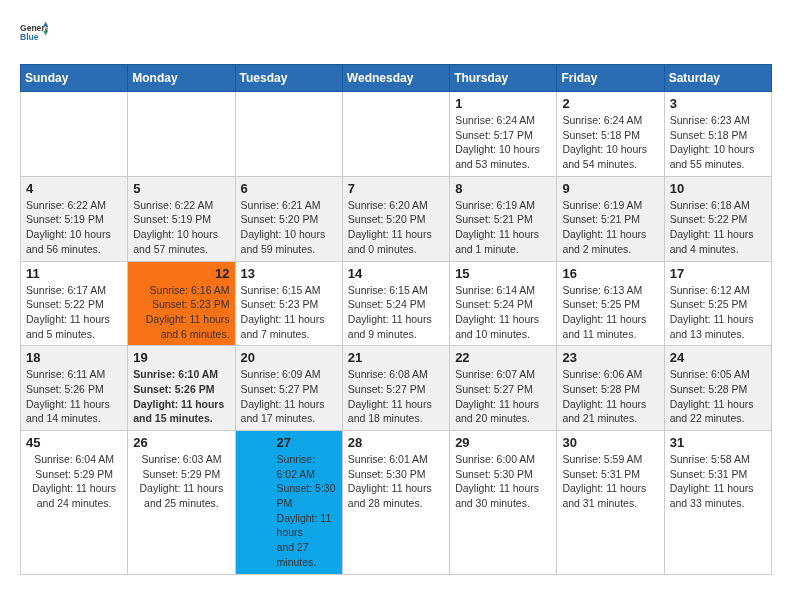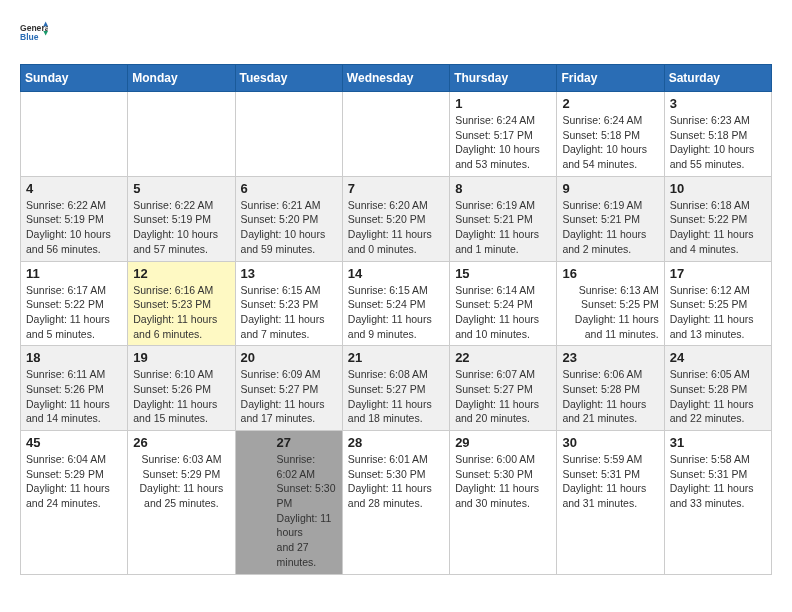--- a/index.html
+++ b/index.html
@@ -191,21 +191,21 @@
         </td>
       </tr>
       <tr>
         <td style="background: rgb(255, 255, 255);">
           <div class="day-number">11</div>
           <div class="day-info" style="white-space: pre-line;">Sunrise: 6:17 AM
 Sunset: 5:22 PM
 Daylight: 11 hours
 and 5 minutes.</div>
         </td>
-        <td style="background: #fef9c3;">
+        <td style="background: #f97316; text-align: right;">
           <div class="day-number">12</div>
           <div class="day-info" style="white-space: pre-line;">Sunrise: 6:16 AM
 Sunset: 5:23 PM
 Daylight: 11 hours
 and 6 minutes.</div>
         </td>
         <td style="background: rgb(255, 255, 255);">
           <div class="day-number">13</div>
           <div class="day-info" style="white-space: pre-line;">Sunrise: 6:15 AM
 Sunset: 5:23 PM
@@ -221,21 +221,21 @@
         </td>
         <td style="background: rgb(255, 255, 255);">
           <div class="day-number">15</div>
           <div class="day-info" style="white-space: pre-line;">Sunrise: 6:14 AM
 Sunset: 5:24 PM
 Daylight: 11 hours
 and 10 minutes.</div>
         </td>
         <td style="background: rgb(255, 255, 255);">
           <div class="day-number">16</div>
-          <div class="day-info" style="white-space: pre-line; text-align: right;">Sunrise: 6:13 AM
+          <div class="day-info" style="white-space: pre-line;">Sunrise: 6:13 AM
 Sunset: 5:25 PM
 Daylight: 11 hours
 and 11 minutes.</div>
         </td>
         <td style="background: rgb(255, 255, 255);">
           <div class="day-number">17</div>
           <div class="day-info" style="white-space: pre-line;">Sunrise: 6:12 AM
 Sunset: 5:25 PM
 Daylight: 11 hours
 and 13 minutes.</div>
@@ -244,21 +244,21 @@
       <tr>
         <td style="background: rgb(240, 240, 240);">
           <div class="day-number">18</div>
           <div class="day-info" style="white-space: pre-line;">Sunrise: 6:11 AM
 Sunset: 5:26 PM
 Daylight: 11 hours
 and 14 minutes.</div>
         </td>
         <td style="background: rgb(240, 240, 240);">
           <div class="day-number">19</div>
-          <div class="day-info" style="white-space: pre-line;">Sunrise: 6:10 AM
+          <div class="day-info" style="white-space: pre-line; font-weight: bold;">Sunrise: 6:10 AM
 Sunset: 5:26 PM
 Daylight: 11 hours
 and 15 minutes.</div>
         </td>
         <td style="background: rgb(240, 240, 240);">
           <div class="day-number">20</div>
           <div class="day-info" style="white-space: pre-line;">Sunrise: 6:09 AM
 Sunset: 5:27 PM
 Daylight: 11 hours
 and 17 minutes.</div>
@@ -288,33 +288,33 @@
           <div class="day-number">24</div>
           <div class="day-info" style="white-space: pre-line;">Sunrise: 6:05 AM
 Sunset: 5:28 PM
 Daylight: 11 hours
 and 22 minutes.</div>
         </td>
       </tr>
       <tr>
         <td style="background: rgb(255, 255, 255);">
           <div class="day-number">45</div>
-          <div class="day-info" style="white-space: pre-line;">Sunrise: 6:04 AM
+          <div class="day-info" style="white-space: pre-line; text-align: center;">Sunrise: 6:04 AM
 Sunset: 5:29 PM
 Daylight: 11 hours
 and 24 minutes.</div>
         </td>
         <td style="background: rgb(255, 255, 255);">
           <div class="day-number">26</div>
           <div class="day-info" style="white-space: pre-line; text-align: center;">Sunrise: 6:03 AM
 Sunset: 5:29 PM
 Daylight: 11 hours
 and 25 minutes.</div>
         </td>
-        <td style="background: #a3a3a3; padding-left: 41px;">
+        <td style="background: #0ea5e9; padding-left: 41px;">
           <div class="day-number">27</div>
           <div class="day-info" style="white-space: pre-line;">Sunrise: 6:02 AM
 Sunset: 5:30 PM
 Daylight: 11 hours
 and 27 minutes.</div>
         </td>
         <td style="background: rgb(255, 255, 255);">
           <div class="day-number">28</div>
           <div class="day-info" style="white-space: pre-line;">Sunrise: 6:01 AM
 Sunset: 5:30 PM

